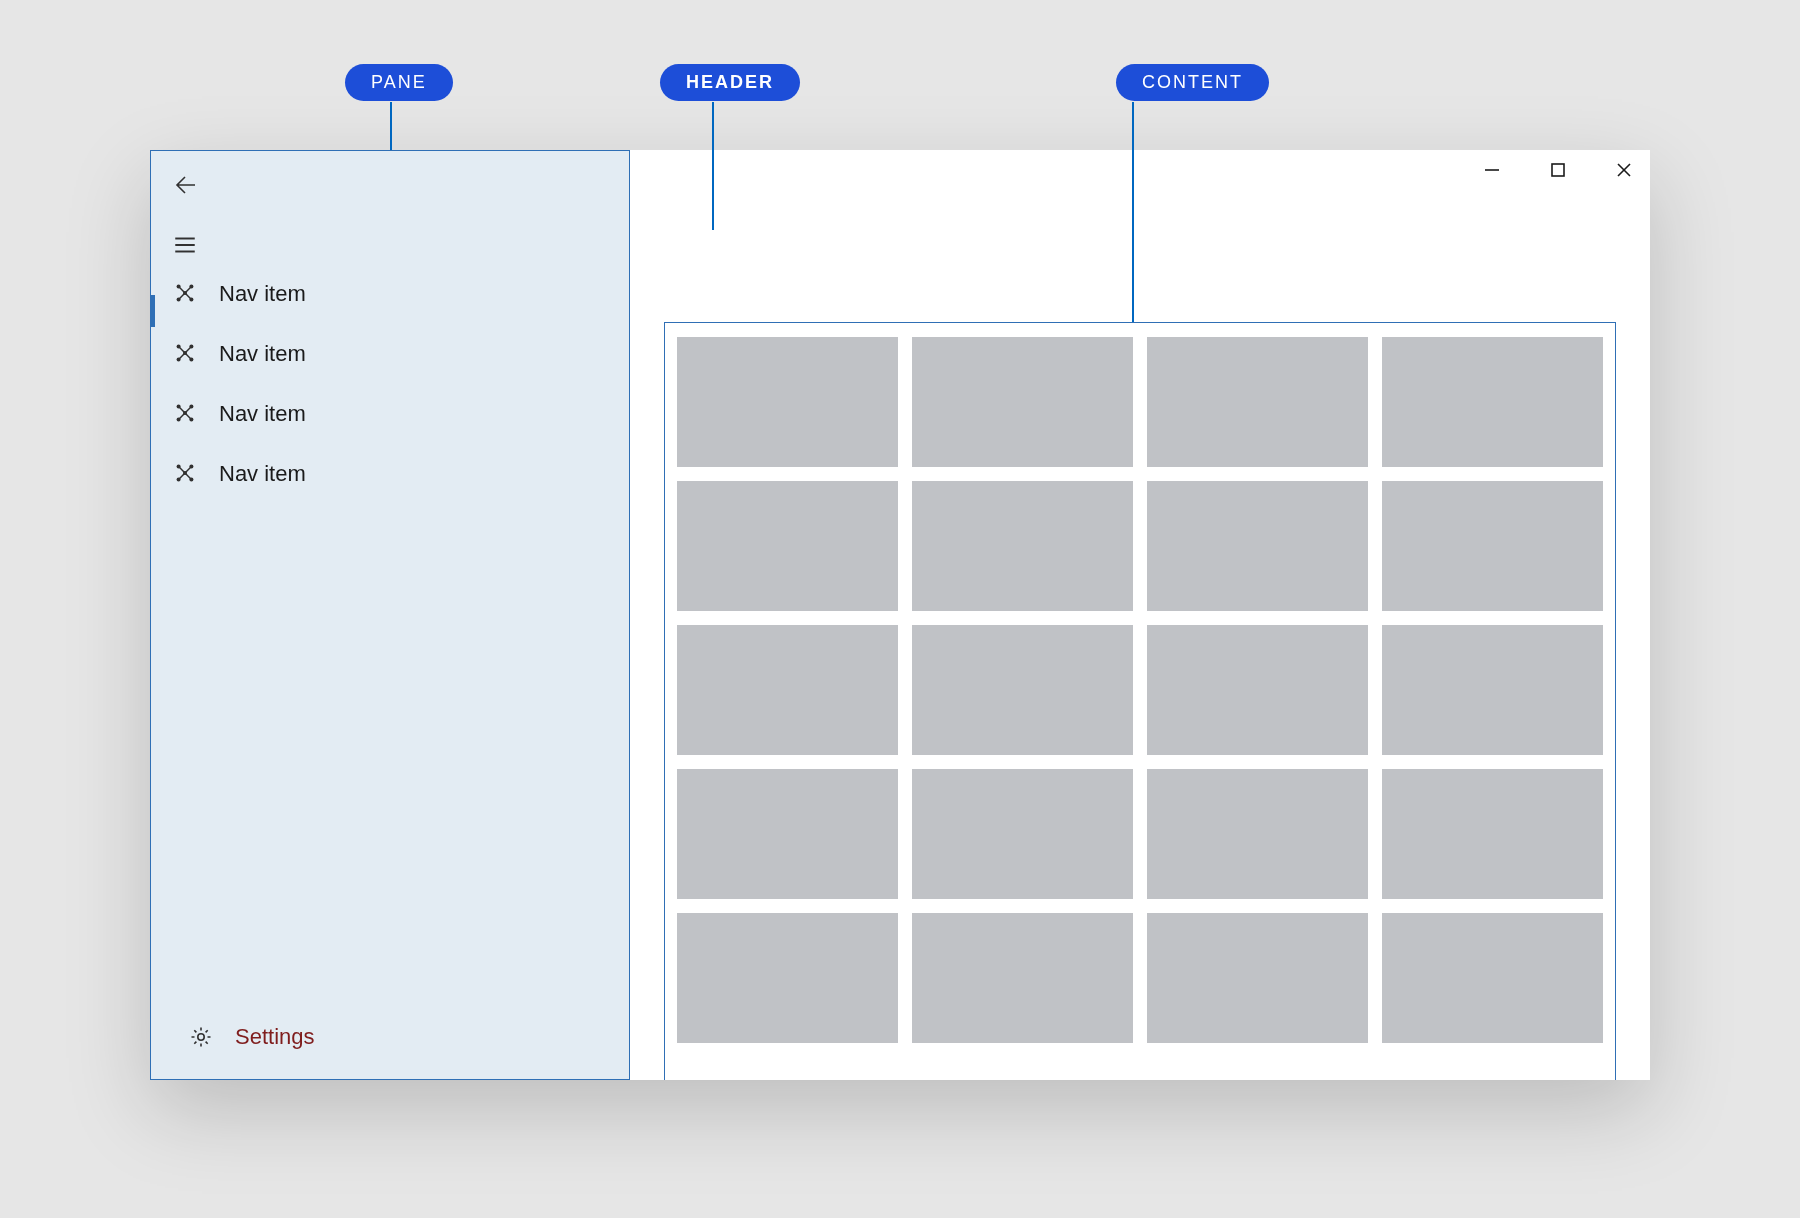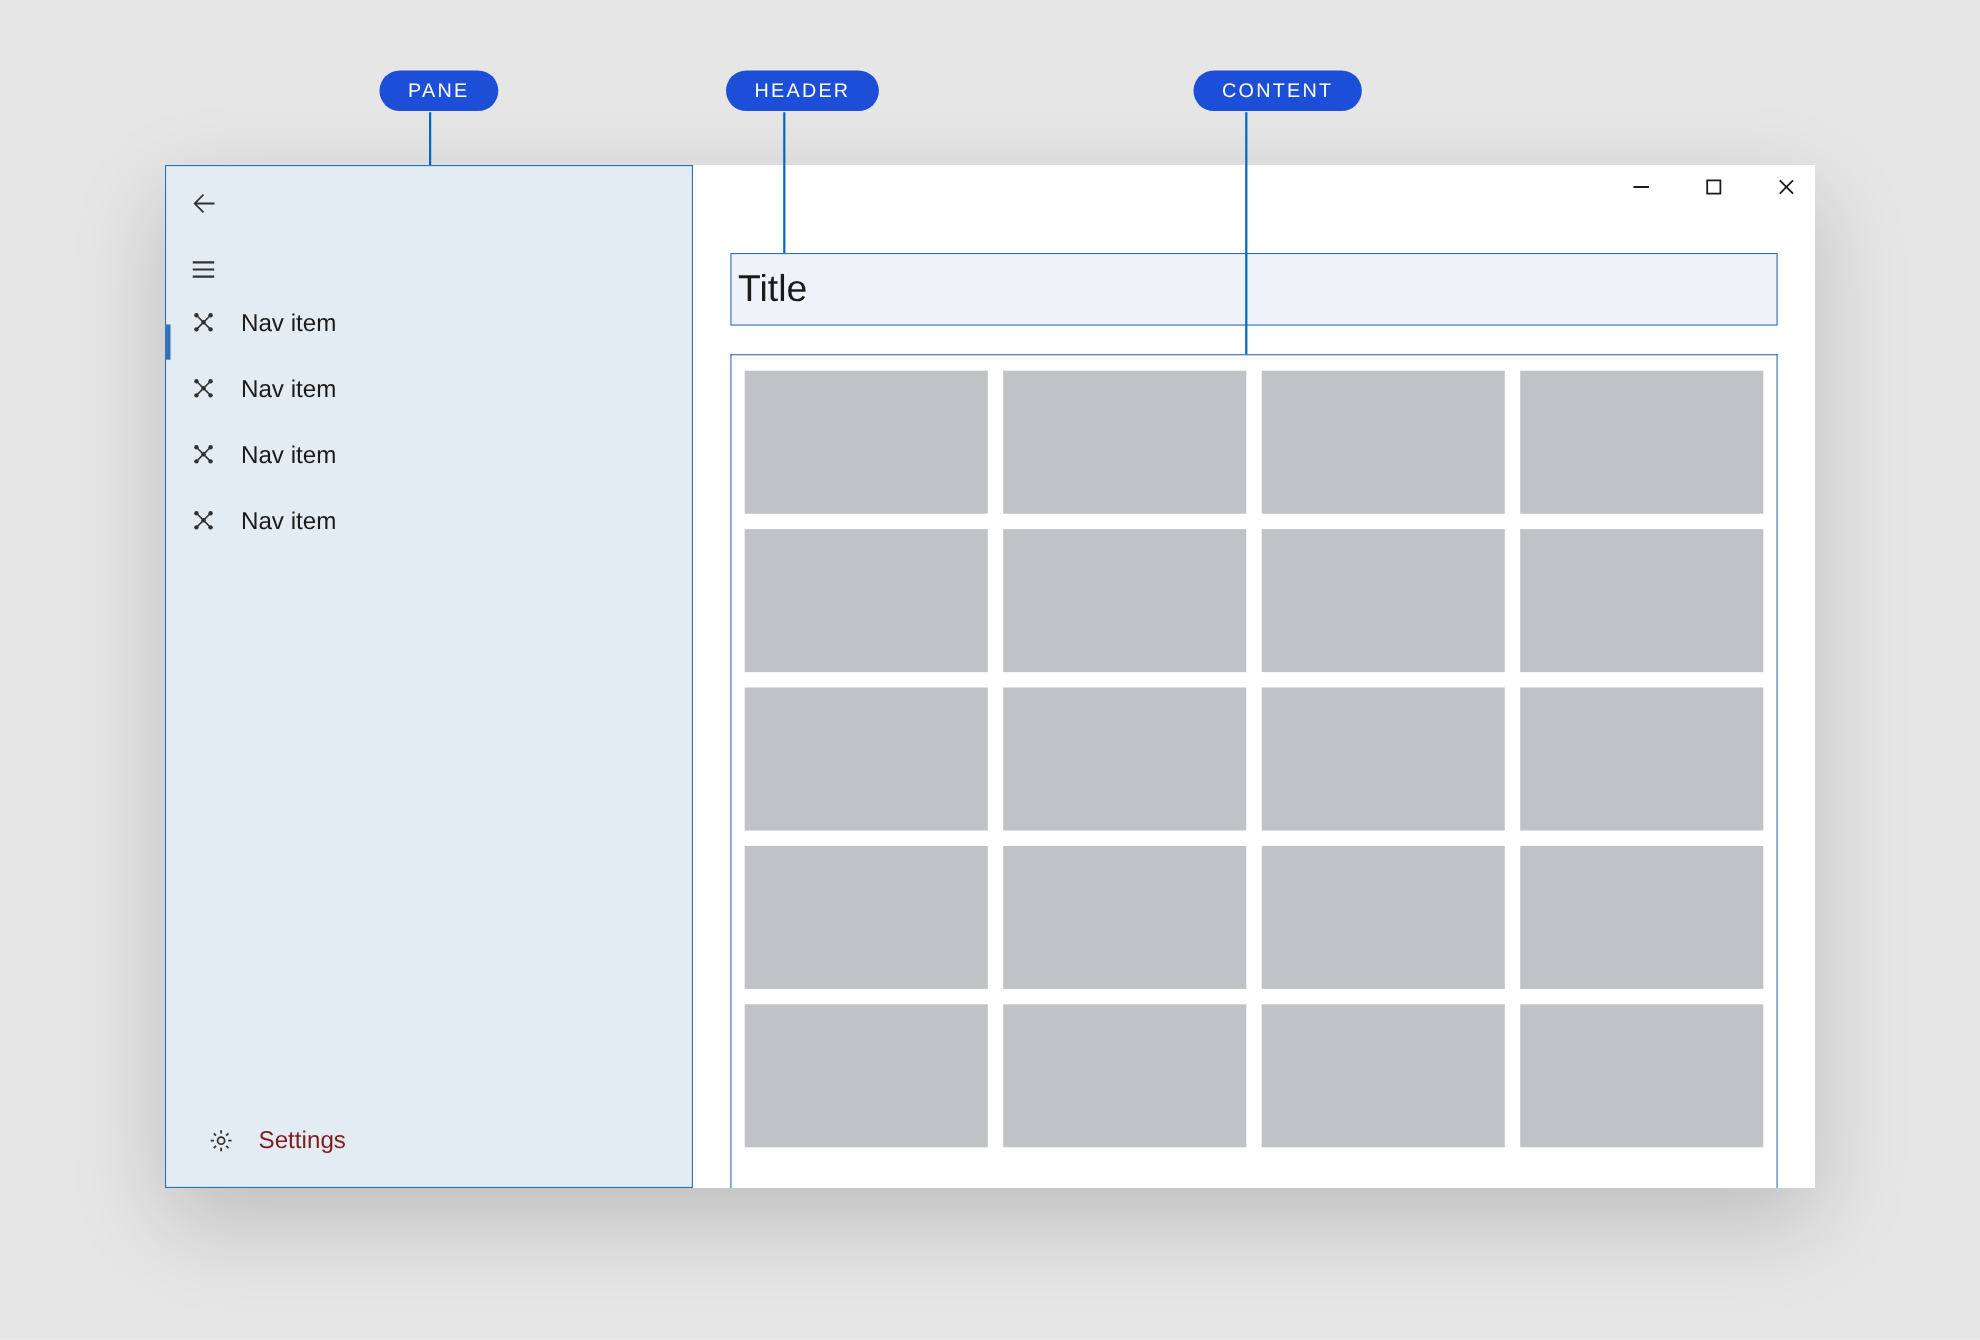--- a/index.html
+++ b/index.html
@@ -170,22 +170,22 @@
     gap: 14px;
   }
   .tile {
     background: #c0c2c6;
   }
 </style>
 </head>
 <body>
 
 <div class="callout" style="left:345px; top:64px;">PANE</div>
-<div class="callout" style="left:660px; top:64px;">HEADER</div>
-<div class="callout" style="left:1085px; top:64px;">CONTENT</div>
+<div class="callout" style="left:660px; top:64px;font-weight:bold;">HEADER</div>
+<div class="callout" style="left:1116px; top:64px;">CONTENT</div>
 
 <div class="leader" style="left:390px; top:102px; height:48px;"></div>
 <div class="leader" style="left:712px; top:102px; height:128px;"></div>
 <div class="leader" style="left:1132px; top:102px; height:220px;"></div>
 
 <div class="app-window">
 
   <div class="pane">
     <div class="pane-top">
       <div class="icon-btn back-btn">
@@ -293,23 +293,20 @@
       <div class="wc-btn">
         <span>
           <svg width="18" height="18" viewBox="0 0 18 18" stroke="currentColor" stroke-width="1.6">
               <line x1="3" y1="3" x2="15" y2="15"></line>
               <line x1="15" y1="3" x2="3" y2="15"></line>
             </svg>
         </span>
       </div>
     </div>
 
-    <div class="header-box">
-      <span>Title</span>
-    </div>
 
     <div class="content-box">
       <div class="grid" id="tile-grid">
           <div class="tile"></div>
           <div class="tile"></div>
           <div class="tile"></div>
           <div class="tile"></div>
           <div class="tile"></div>
           <div class="tile"></div>
           <div class="tile"></div>

